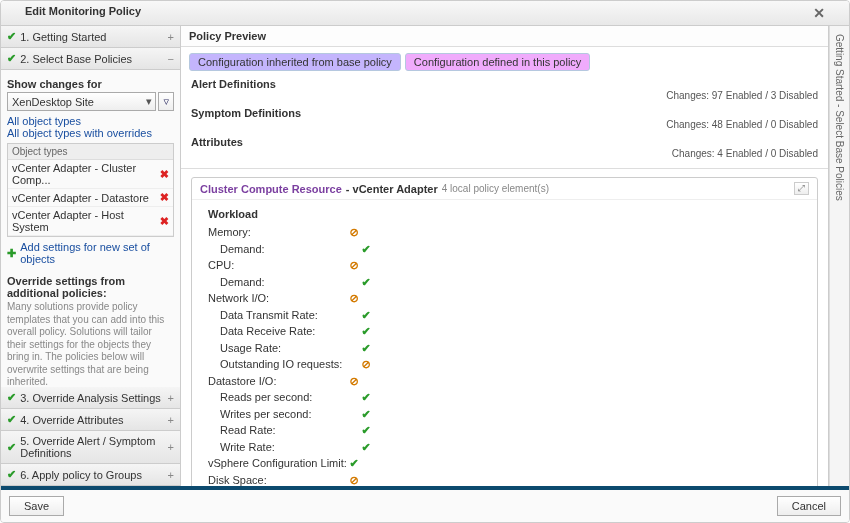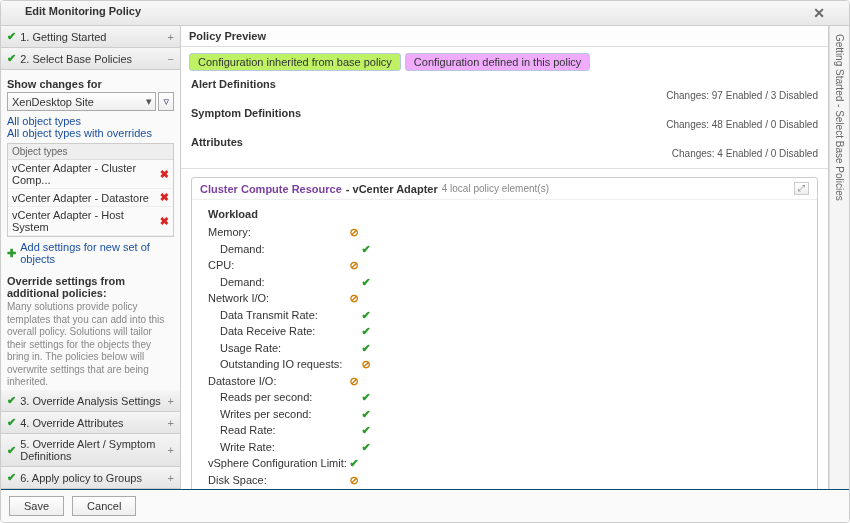--- a/index.html
+++ b/index.html
@@ -26,21 +26,21 @@
 .add-row { display:flex; align-items:center; gap:4px; padding:2px 0; margin-top:2px; }
 .add-row .plus { color:#2a9b2a; font-weight:bold; }
 .override-head { font-weight:bold; margin-top:8px; }
 .override-desc { color:#888; font-size:10px; line-height:1.25; margin:2px 0 6px; }
 .btn { border:1px solid #aaa; background:linear-gradient(#fff,#eee); padding:2px 8px; cursor:pointer; display:flex; align-items:center; gap:3px; }
 .steps-bottom { margin-top:auto; }
 .right { flex:1; display:flex; min-width:0; }
 .main { flex:1; display:flex; flex-direction:column; min-width:0; border-right:1px solid #ccc; }
 .preview-head { padding:4px 8px; font-weight:bold; border-bottom:1px solid #ddd; background:#fdfdfd; }
 .tabs-row { padding:6px 8px 4px; display:flex; gap:4px; }
-.tab { border:1px solid #b5c8df; padding:2px 8px; border-radius:3px; background:#bef264; cursor:pointer; }
+.tab { border:1px solid #b5c8df; padding:2px 8px; border-radius:3px; background:#c4b5fd; cursor:pointer; }
 .tab.active { background:#f0abfc; }
 .summary { padding:0 10px 6px 10px; border-bottom:1px solid #ddd; }
 .sum-row { display:flex; padding:3px 0;flex-direction:column; }
 .sum-row .lab { font-weight:bold; }
 .sum-row .val { margin-left:auto; color:#555; font-size:10px; }
 .scroll { flex:1; overflow:auto; padding:8px 10px 0 10px; }
 .section-box { border:1px solid #ccc; border-radius:3px; margin-bottom:10px; }
 .section-title-row { display:flex; align-items:center; padding:4px 8px; gap:4px; border-bottom:1px solid #eee; }
 .ccr { color:#7b3fa0; font-weight:bold; }
 .adapter { font-weight:bold; }
@@ -57,21 +57,21 @@
 .ic.no::before { content:"⊘"; }
 .threshold-row { display:flex; align-items:flex-end; margin-top:6px; color:#777; font-size:10px; gap:8px; }
 .bar { display:flex; width:220px; height:8px; margin-left:auto; }
 .bar span { display:block; height:100%; }
 .bgreen { background:#2a9b2a; flex:7; }
 .byellow { background:#e6c200; flex:1; }
 .borange { background:#e08a00; flex:0.5; }
 .bred { background:#d22; flex:0.5; }
 .side-strip { width:20px; background:#f5f5f5; border-left:1px solid #ddd; display:flex; align-items:flex-start; justify-content:center; padding-top:8px; }
 .side-strip .rot { writing-mode:vertical-rl; text-orientation:mixed; font-size:10px; color:#666; }
-.footer { border-top:1px solid #0c4a6e; padding:6px 8px; display:flex; justify-content:flex-start; gap:8px; background:#fafafa; }
+.footer { border-top:4px solid #0c4a6e; padding:6px 8px; display:flex; justify-content:space-between; gap:8px; background:#fafafa; }
 .footer .btn { padding:3px 14px; }
 </style>
 </head>
 <body>
 
 <div class="title-bar">
   <span>Edit Monitoring Policy</span>
   <span class="spacer"></span>
   <span class="close-x">✕</span>
 </div>

